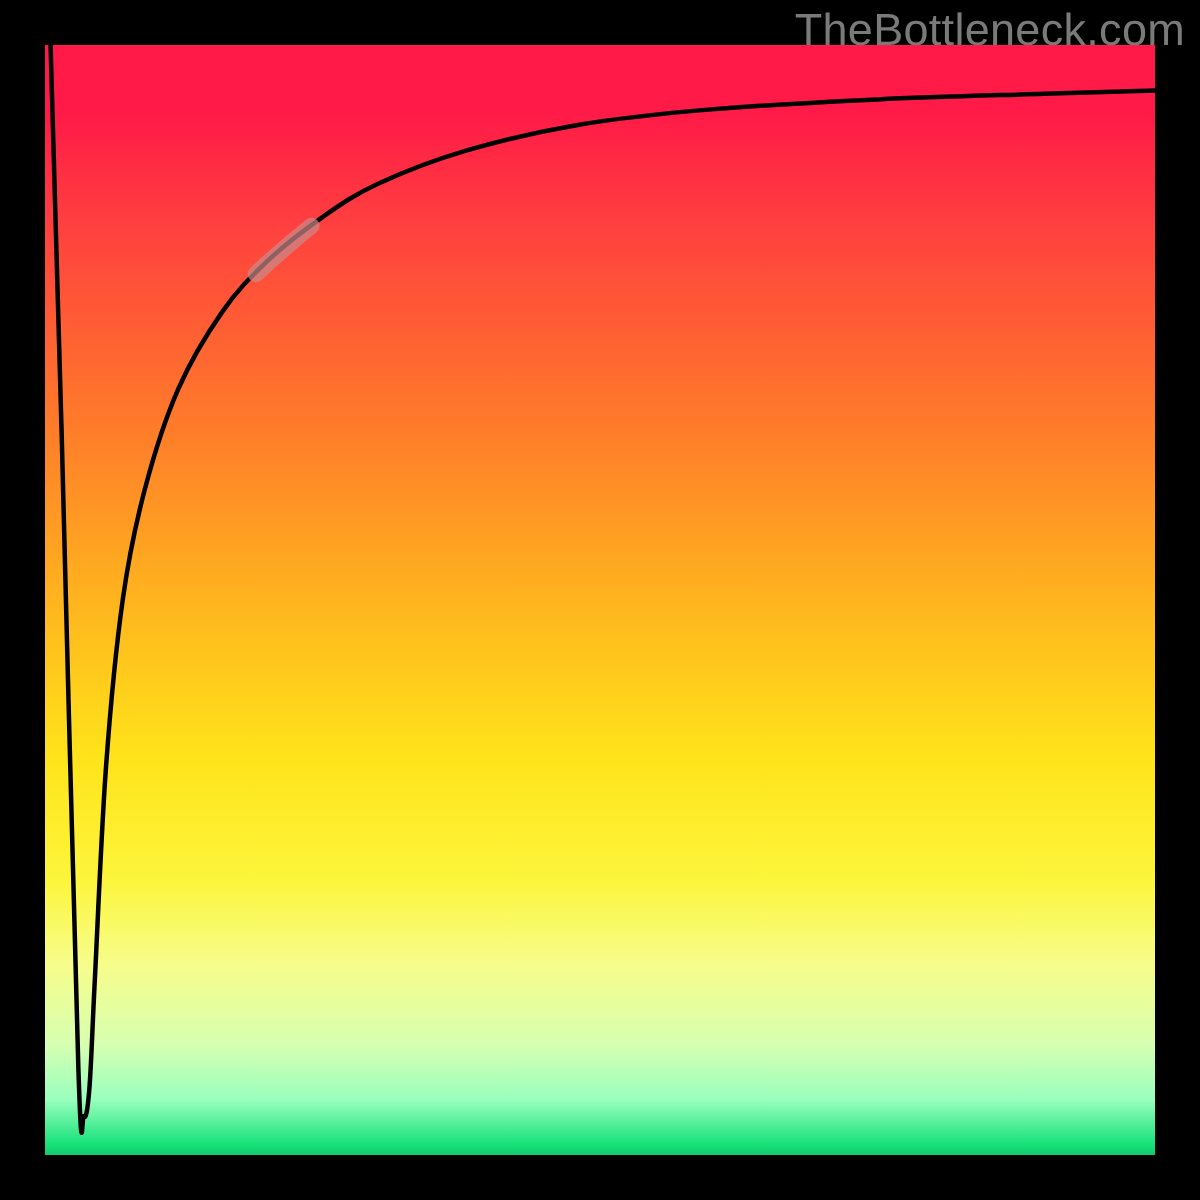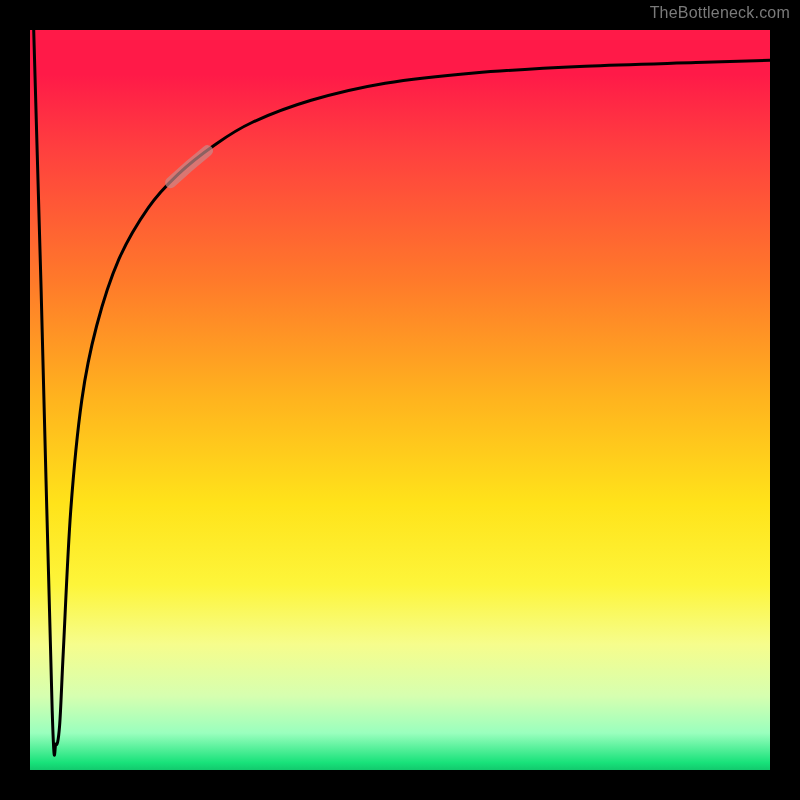--- a/index.html
+++ b/index.html
@@ -35,21 +35,21 @@
       #d6ffb0 90%,
       #9affbe 95%,
       #18e27a 99%,
       #12c96d 100%);
   }
   .attribution {
     position: absolute;
     top: 4px;
     right: 10px;
     color: #7a7a7a;
-    font-size: 16px;
+    font-size: 30px;
     letter-spacing: 0.2px;
     user-select: none;
   }
   svg.curve {
     position: absolute;
     left: 0; top: 0;
     width: 740px; height: 740px;
     overflow: visible;
   }
 </style>

